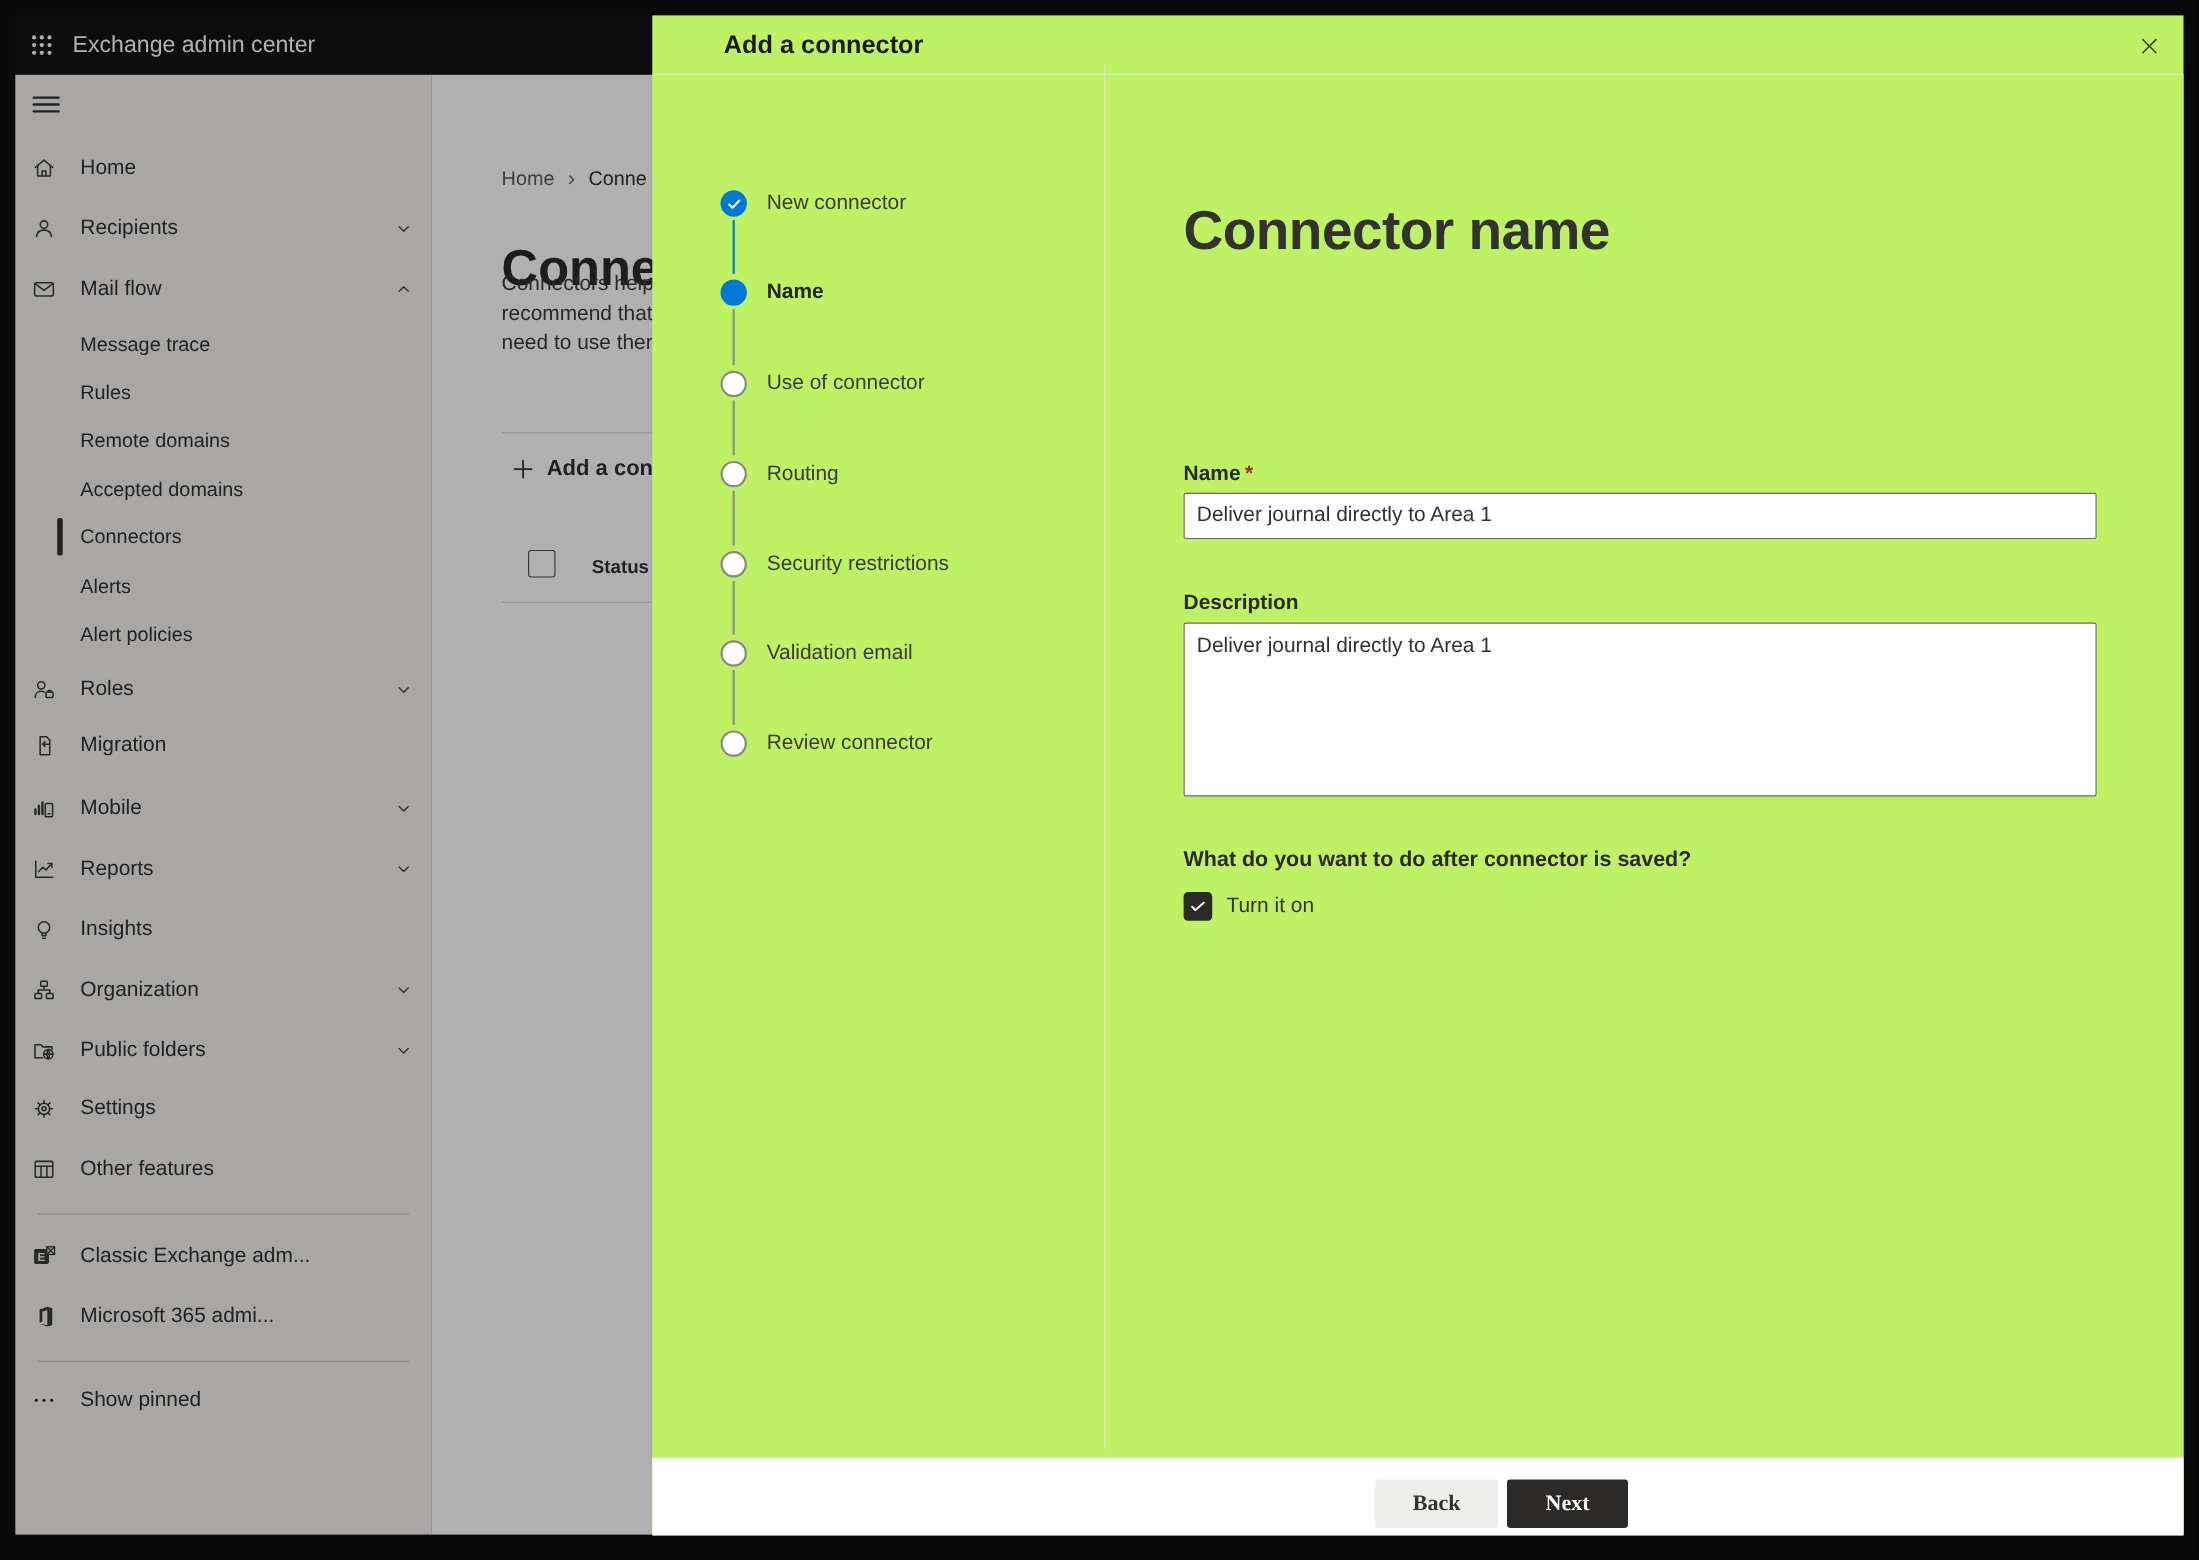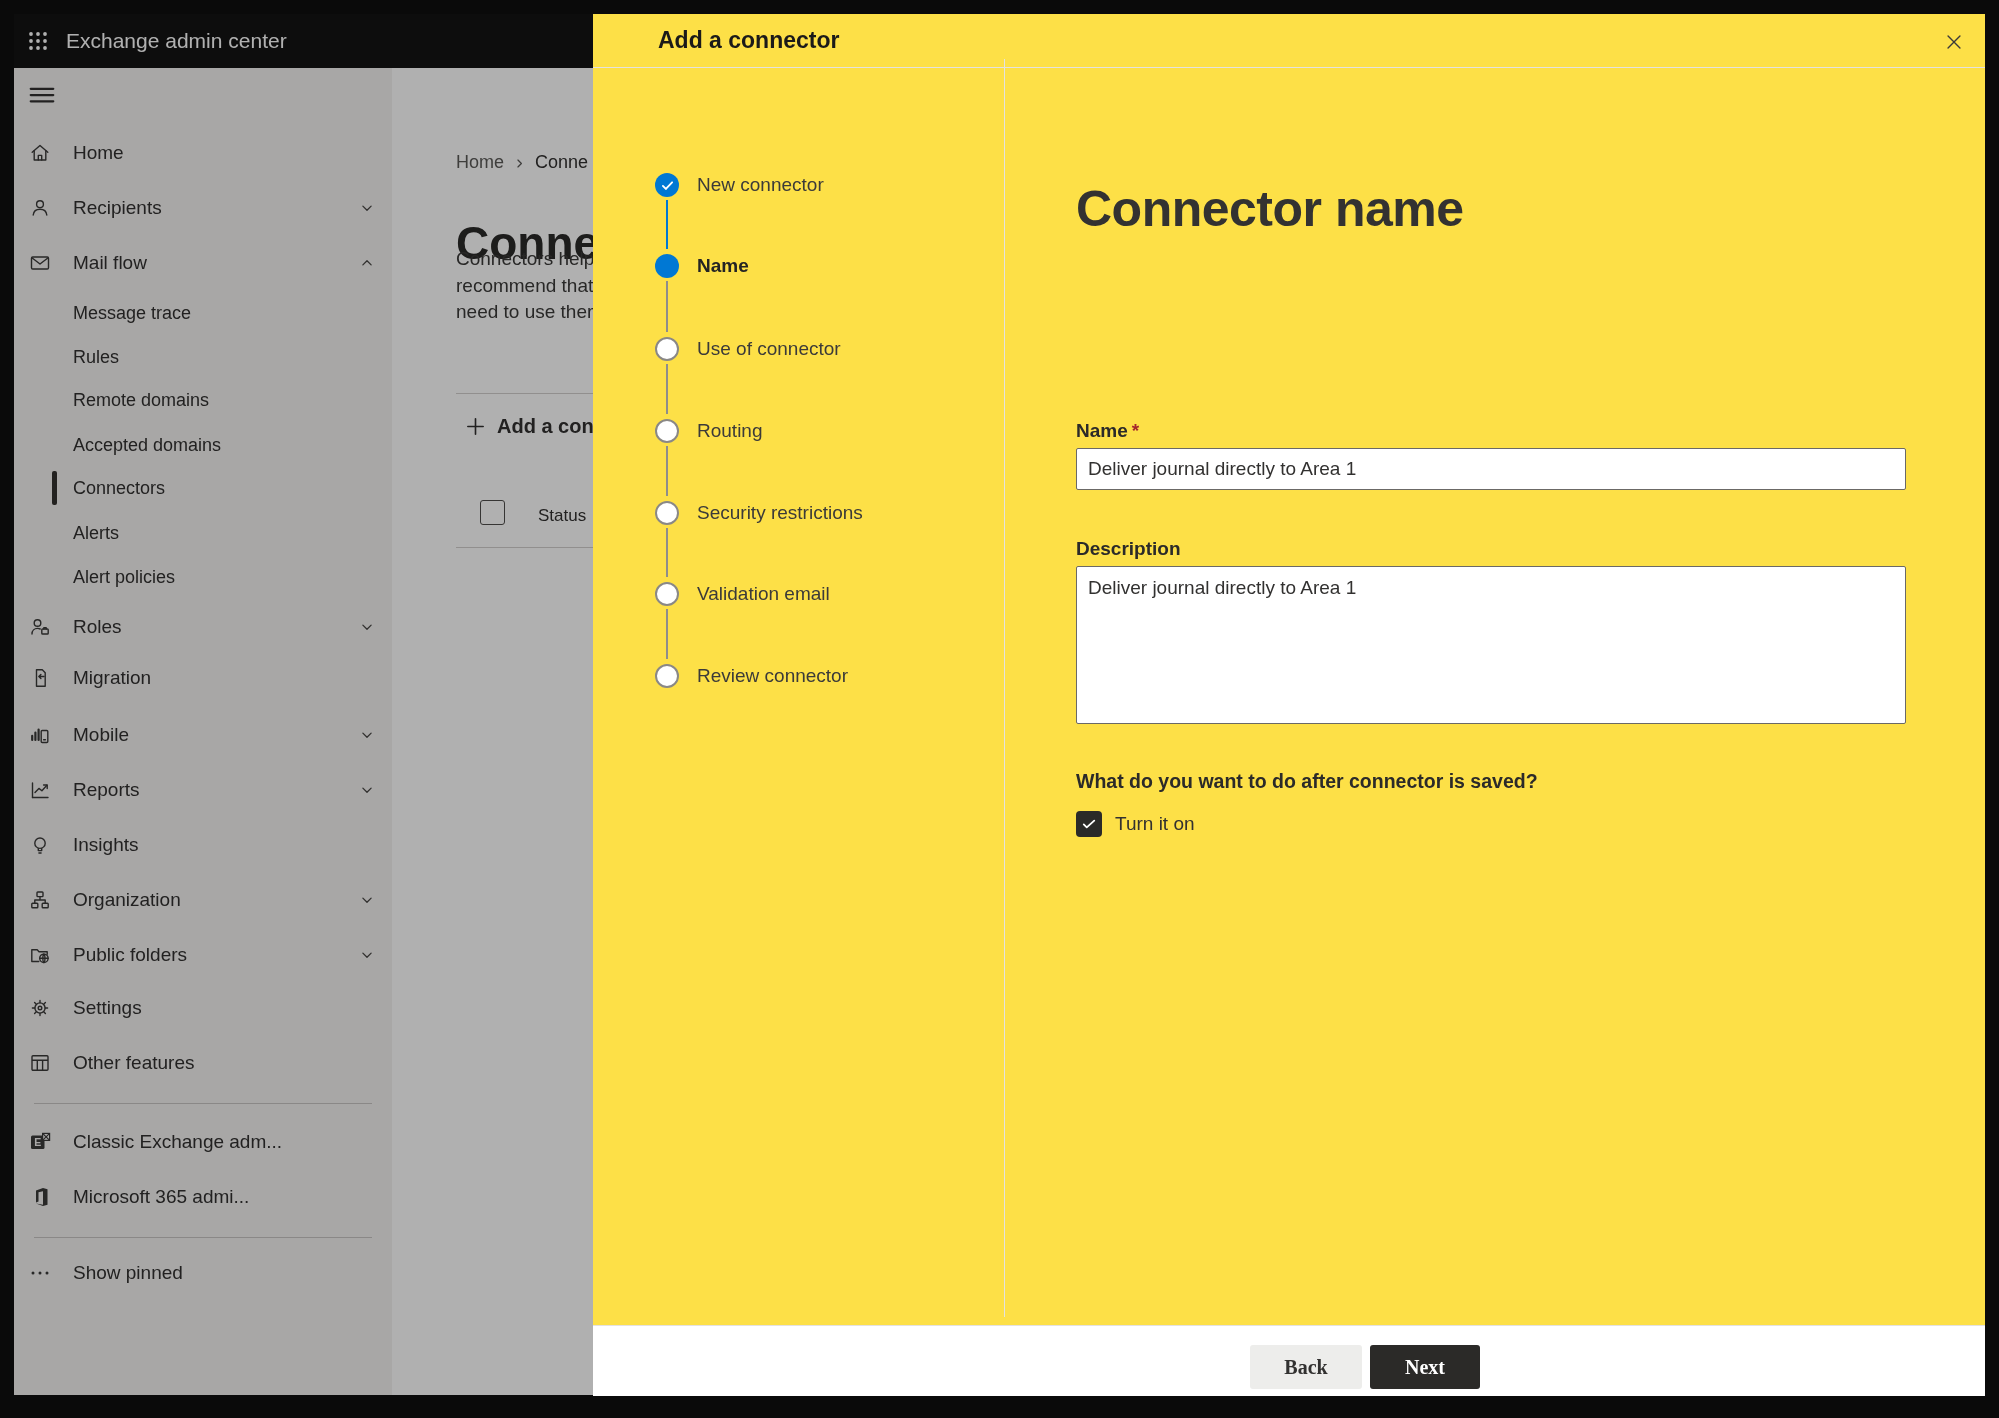--- a/index.html
+++ b/index.html
@@ -25,26 +25,26 @@
   .crumb-home{color:#5b5a58;cursor:pointer;}
   .crumb-sep{width:15px;height:15px;color:#5b5a58;margin:2px 8px 0 8px;display:flex;}
   .crumb-cur{color:#323130;}
   .page-title{position:absolute;left:64px;top:148px;font-size:46px;font-weight:700;color:#2b2a29;white-space:nowrap;}
   .page-intro{position:absolute;left:64px;top:178px;font-size:19px;line-height:26.5px;color:#3b3a39;white-space:nowrap;}
   .main-divider{position:absolute;left:64px;right:0;top:325px;height:1px;background:#d2d0ce;}
   .add-btn{position:absolute;left:72px;top:340px;height:36px;display:flex;align-items:center;cursor:pointer;}
   .add-btn .plus{width:23px;height:23px;color:#323130;display:flex;margin-right:10px;}
   .add-btn .add-label{font-size:20px;font-weight:700;color:#323130;white-space:nowrap;}
   .row-check{position:absolute;left:88px;top:432px;width:23px;height:23px;border:1.6px solid #4f4e4c;border-radius:3px;background:transparent;cursor:pointer;}
-  .status-head{position:absolute;left:146px;top:438px;font-size:17px;font-weight:400;color:#323130;}
+  .status-head{position:absolute;left:146px;top:438px;font-size:17px;font-weight:700;color:#323130;}
   .table-divider{position:absolute;left:64px;right:0;top:479px;height:1px;background:#d2d0ce;}
   
   .overlay{position:absolute;left:14px;top:14px;width:1971px;height:1381px;background:rgba(0,0,0,0.31);z-index:50;}
   
-  .modal{position:absolute;left:593px;top:14px;width:1392px;height:1381px;background:#fde047;z-index:100;}
+  .modal{position:absolute;left:593px;top:14px;width:1392px;height:1381px;background:#bef264;z-index:100;}
   .modal-header{position:absolute;left:0;top:0;width:100%;height:53px;border-bottom:1px solid #e4e2e0;}
   .modal-title{position:absolute;left:65px;top:0;line-height:53px;font-size:23px;font-weight:700;color:#1b1a19;}
   .modal-close{position:absolute;right:16px;top:13px;width:30px;height:30px;color:#3b3a39;display:flex;align-items:center;justify-content:center;cursor:pointer;}
   .wizard{position:absolute;left:0;top:45px;width:411px;height:1258px;border-right:1px solid #e4e2e0;}
   .step{position:absolute;left:0;width:100%;height:28px;display:flex;align-items:center;cursor:pointer;}
   .step-circle{position:absolute;left:62px;width:24px;height:24px;border-radius:50%;box-sizing:border-box;display:flex;align-items:center;justify-content:center;}
   .step-completed .step-circle{background:var(--accent,#0078d4);}
   .step-current .step-circle{background:var(--accent,#0078d4);}
   .step-upcoming .step-circle{background:#fff;border:2.4px solid #8a8886;}
   .step-label{position:absolute;left:104px;font-size:19px;color:#3b3a39;white-space:nowrap;}

